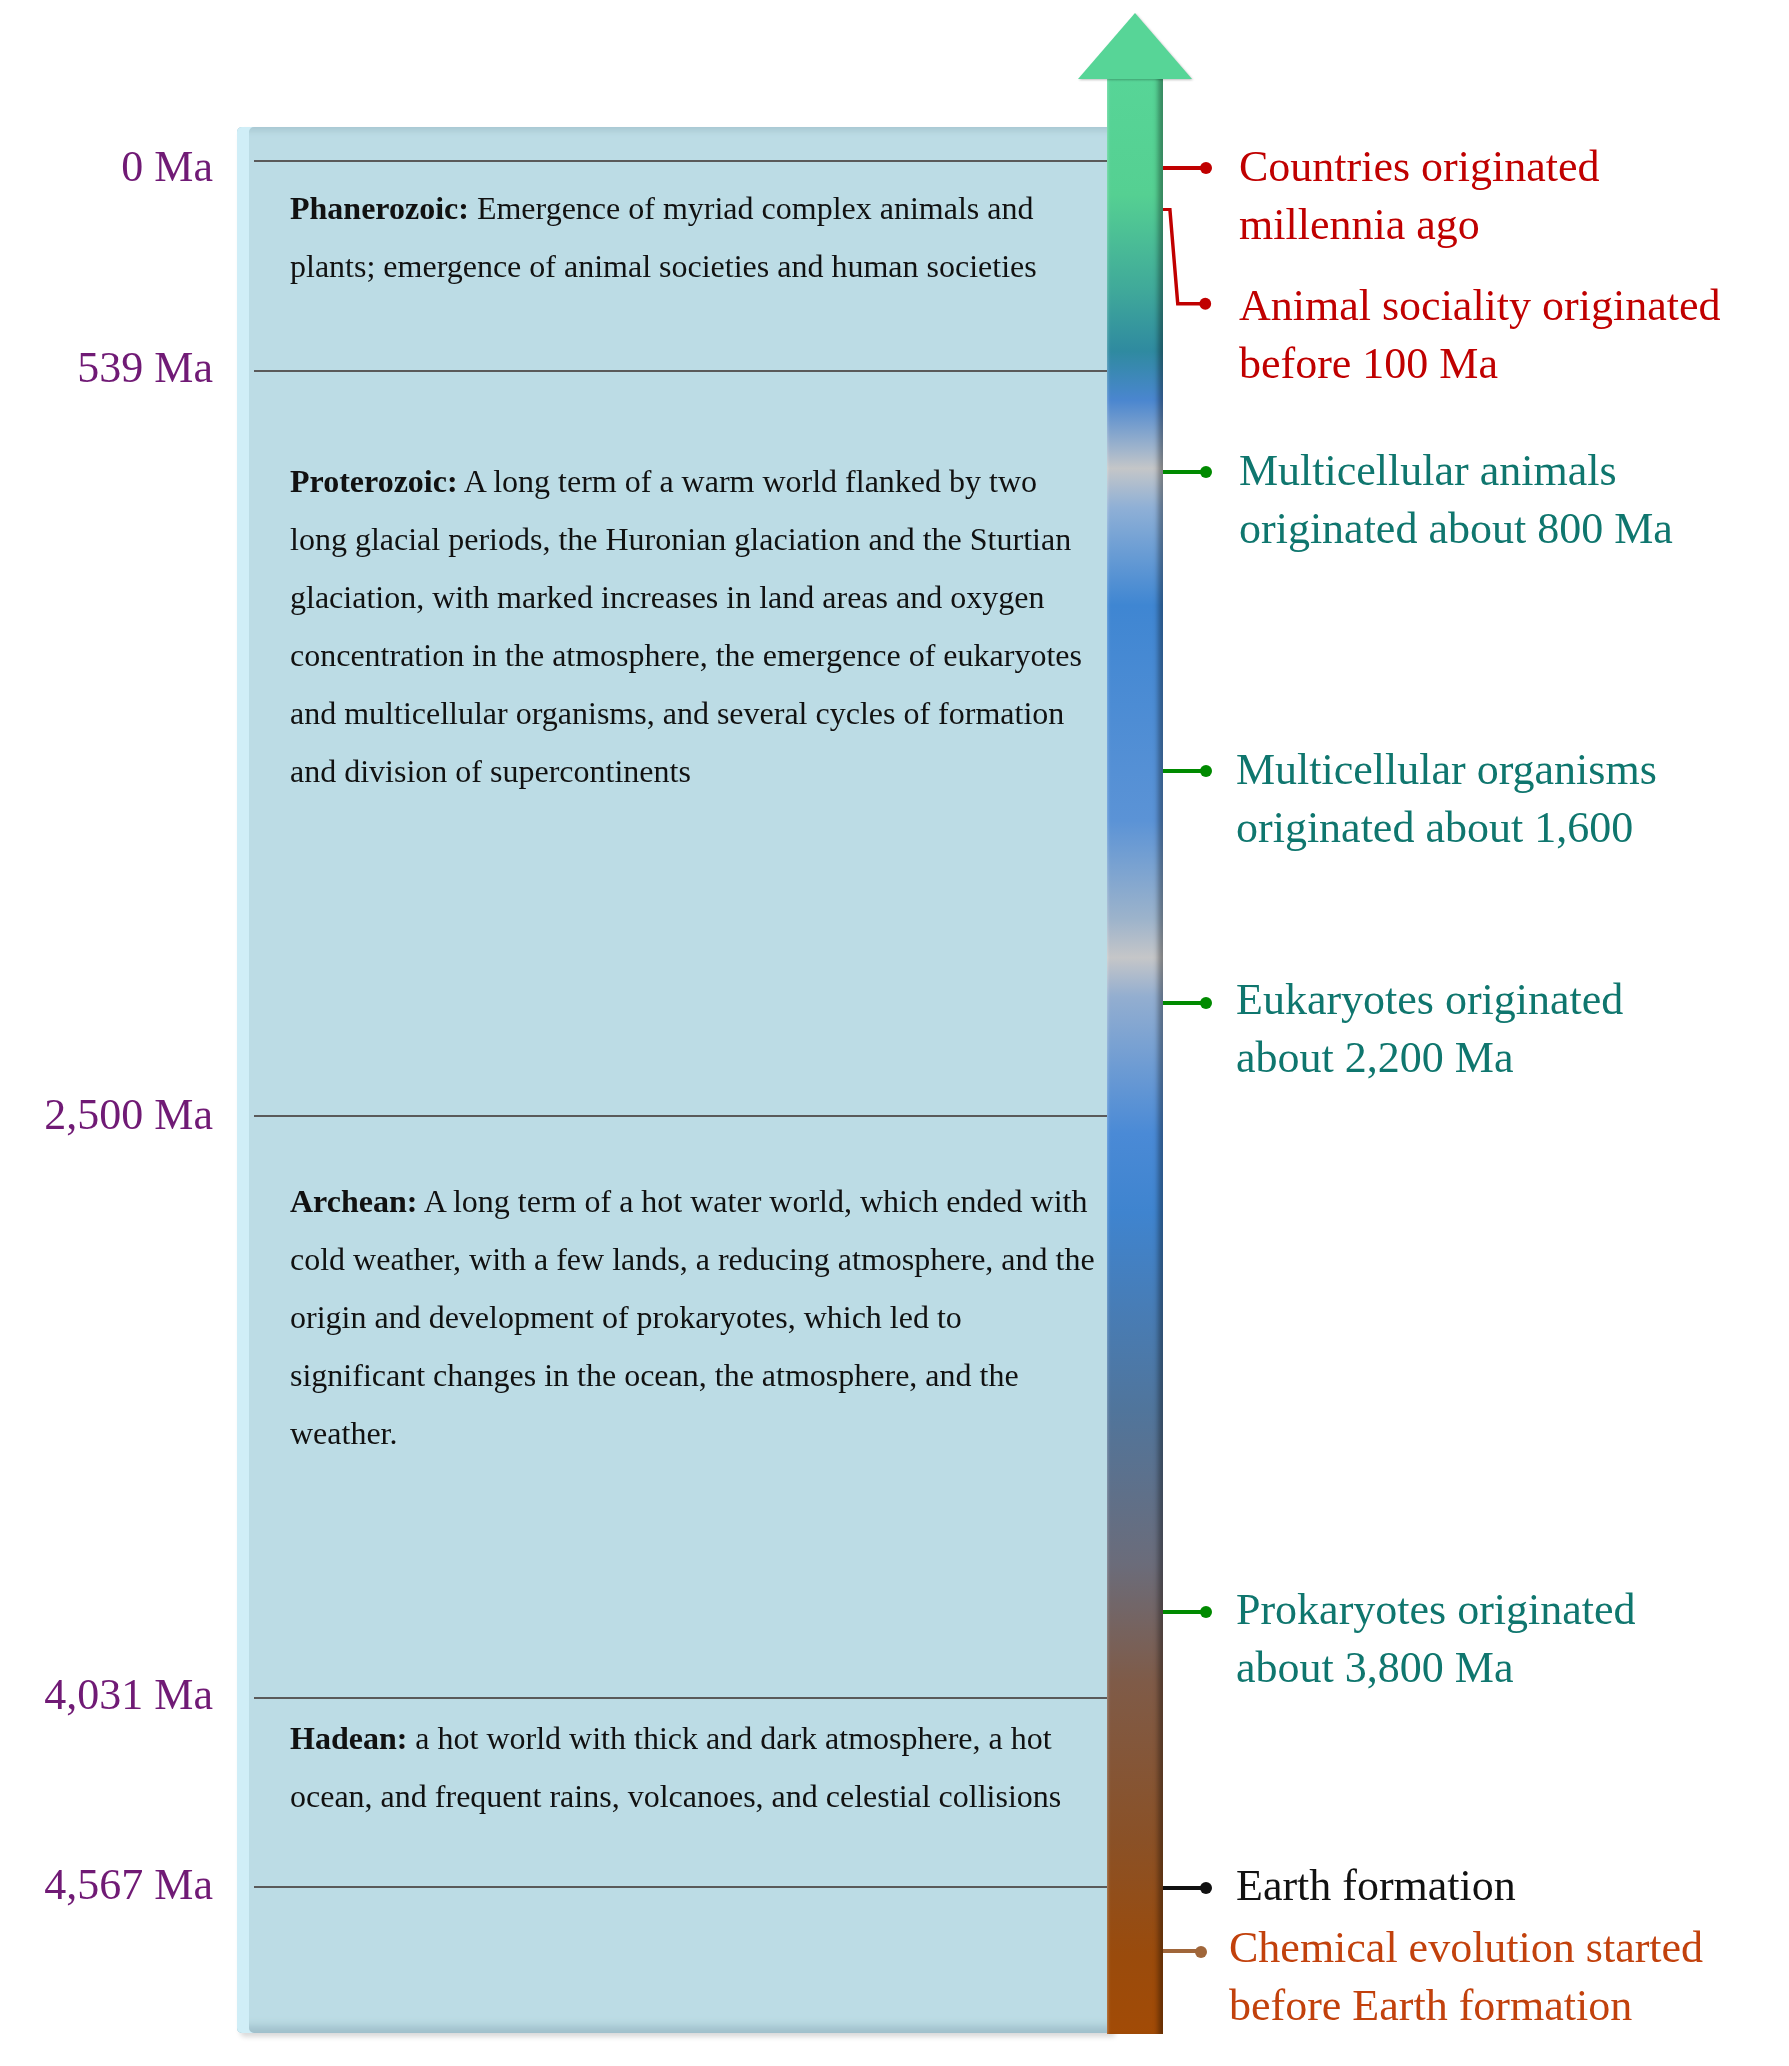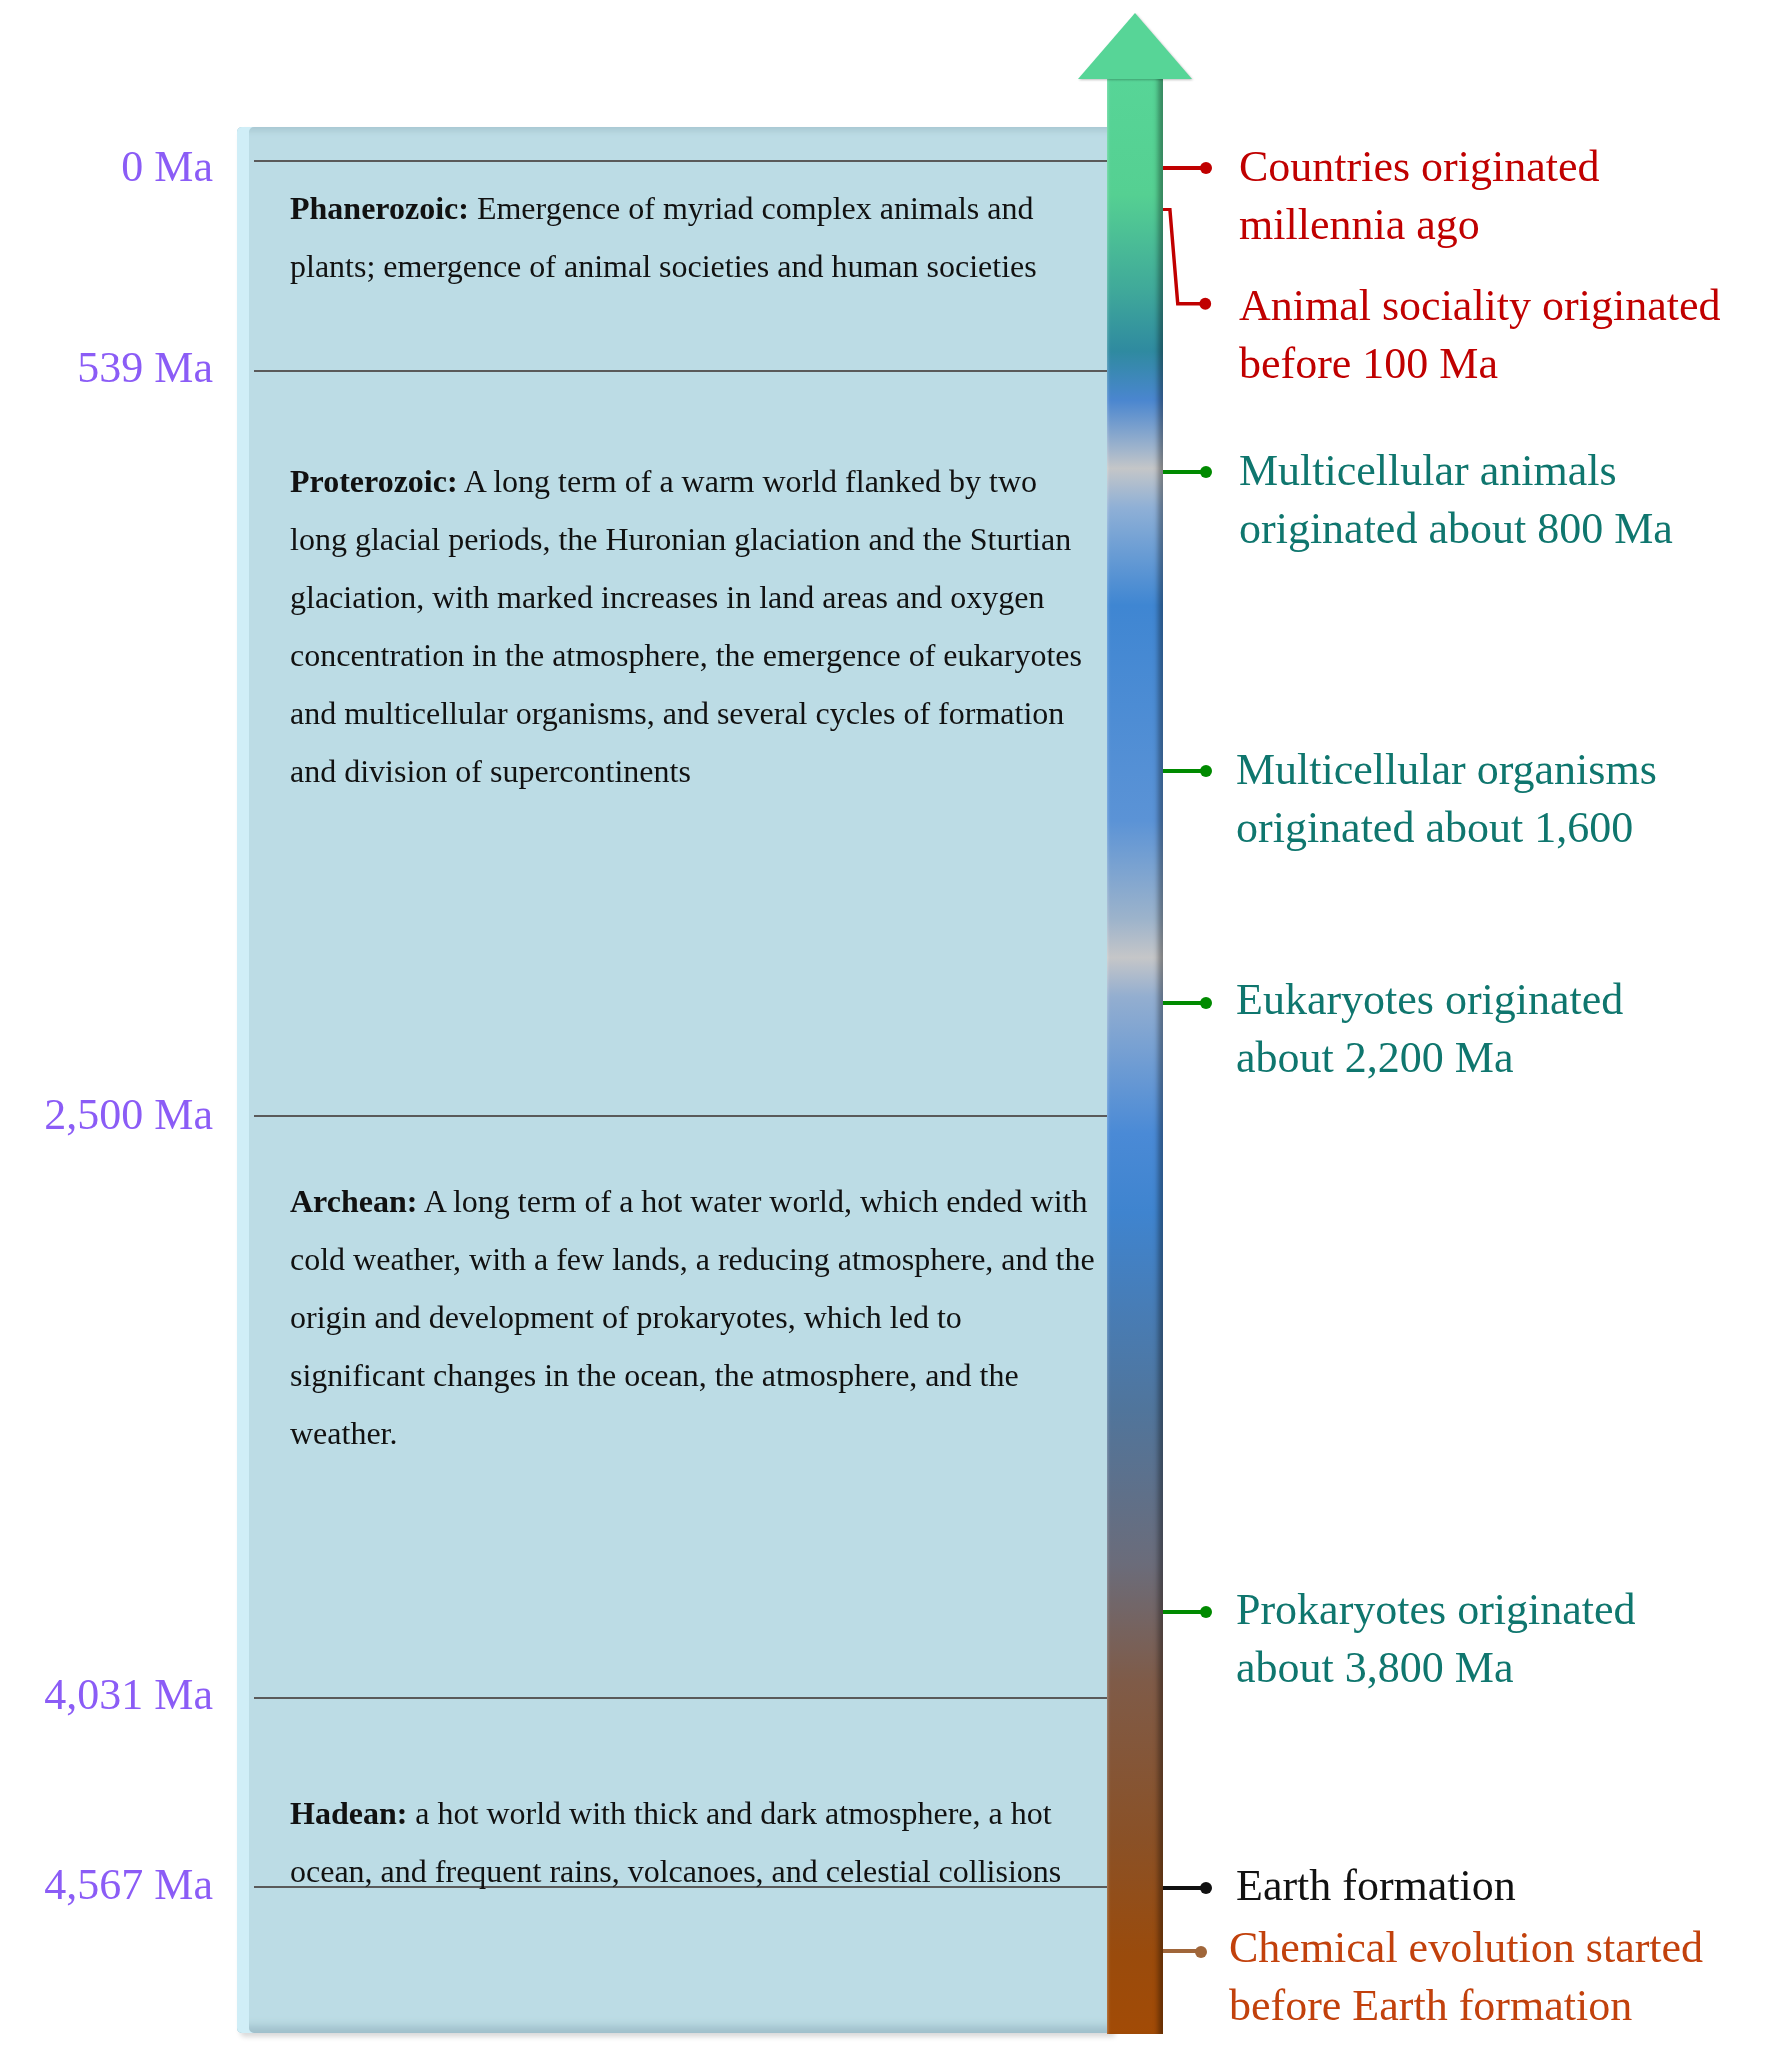--- a/index.html
+++ b/index.html
@@ -2,21 +2,21 @@
 <html style="font-size:8px"><head>
 <meta charset="utf-8">
 <style>
   html, body { margin:0; padding:0; background:#ffffff; }
   body { width:1790px; height:2066px; position:relative; overflow:hidden;
          font-family:"Liberation Serif", "DejaVu Serif", serif; }
   .box { position:absolute; left:237px; top:127px; width:875px; height:1906px;
          background:#bcdce5; border-radius:5px 0 0 5px;
          box-shadow: inset 12px 0 0 #d0eef7, inset 0 -11px 9px -4px #9fbfca, inset 0 7px 6px -3px #a9c8d2, 3px 4px 5px rgba(0,0,0,0.15); }
   .divider { position:absolute; left:254px; width:853px; height:2px; background:#5a5a5a; }
-  .tick-label { position:absolute; right:1577px; font-size:44px; color:#8b5cf6; white-space:nowrap; line-height:1; text-align:right; }
+  .tick-label { position:absolute; right:1577px; font-size:44px; color:#701a75; white-space:nowrap; line-height:1; text-align:right; }
   .era { position:absolute; left:290px; width:811px; font-size:32px; line-height:58px; color:#111; }
   .era b { font-weight:bold; }
   .arrow-shaft { position:absolute; left:1107px; top:77px; width:56px; height:1957px;
     background: linear-gradient(to bottom,
       #57d597 0%, #55d092 6%, #3fa89a 11%, #2f8aa0 14%, #4a86cf 16.5%, #9fb4cc 19%, #c4c6c8 20%, #8fb0d6 22%,
       #3f86d2 27%, #5b93d6 38%, #9cb3cb 43%, #c5c6c8 45%, #93aed0 47%,
       #4a8ad6 54%, #3f84cf 58%, #50759c 68%, #6b6c7a 76%, #7f5b48 82%, #8a5127 90%, #9a4b0c 96%, #a24b06 100%);
     box-shadow: inset -8px 0 5px -3px rgba(0,0,0,0.35), inset 3px 0 3px -2px rgba(255,255,255,0.3); }
   .arrow-head { position:absolute; left:1078px; top:13.3px; width:0; height:0;
     border-left:57px solid transparent; border-right:57px solid transparent; border-bottom:66px solid #57d597;
@@ -48,21 +48,21 @@
 
 <div class="era" style="top:179px">
   <b>Phanerozoic:</b><span> Emergence of myriad complex animals and plants; emergence of animal societies and human societies</span>
 </div>
 <div class="era" style="top:452px">
   <b>Proterozoic:</b><span> A long term of a warm world flanked by two long glacial periods, the Huronian glaciation and the Sturtian glaciation, with marked increases in land areas and oxygen concentration in the atmosphere, the emergence of eukaryotes and multicellular organisms, and several cycles of formation and division of supercontinents</span>
 </div>
 <div class="era" style="top:1172px">
   <b>Archean:</b><span> A long term of a hot water world, which ended with cold weather, with a few lands, a reducing atmosphere, and the origin and development of prokaryotes, which led to significant changes in the ocean, the atmosphere, and the weather.</span>
 </div>
-<div class="era" style="top:1784px">
+<div class="era" style="top:1709px">
   <b>Hadean:</b><span> a hot world with thick and dark atmosphere, a hot ocean, and frequent rains, volcanoes, and celestial collisions</span>
 </div>
 
 <div class="arrow-shaft"></div>
 <div class="arrow-head"></div>
 
 <div class="conn redbg" style="left:1163px;top:166px;width:41px"></div>
 <div class="dot redbg" style="left:1200px;top:162px"></div>
 <svg style="position:absolute;left:1163px;top:208px" width="59" height="104" viewBox="0 0 120 210">
   <polyline points="0,2 14,2 30,194 80,194" fill="none" stroke="#c00000" stroke-width="7"></polyline>

